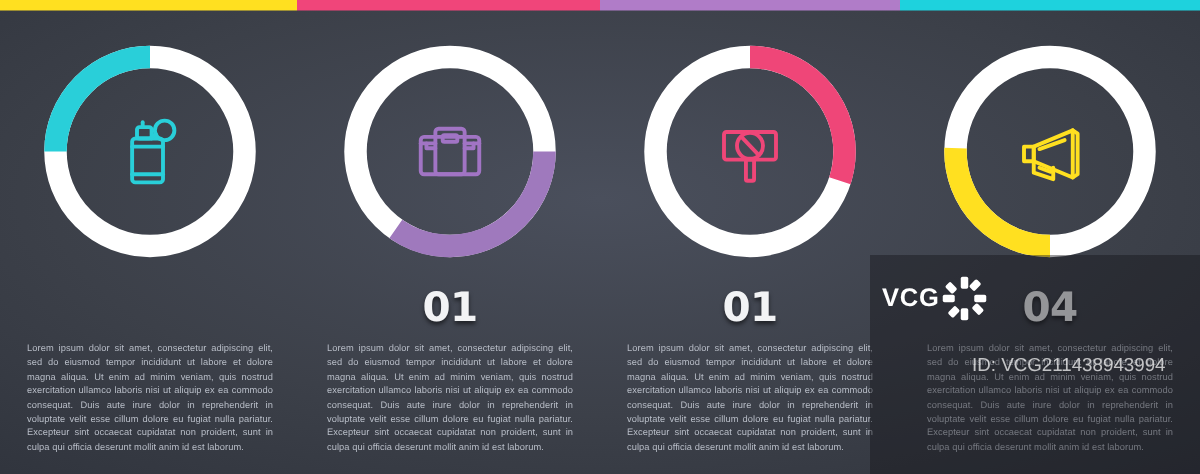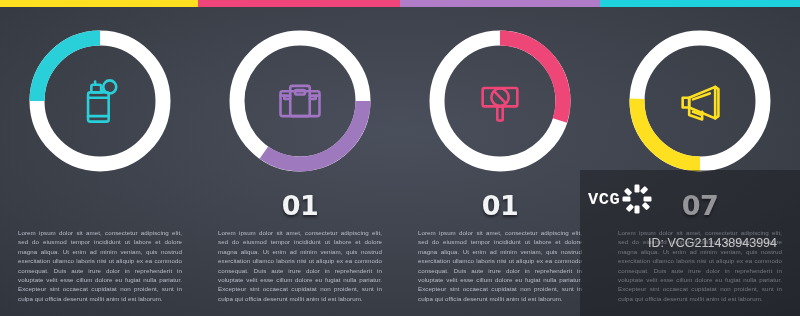--- a/index.html
+++ b/index.html
@@ -113,21 +113,21 @@
   }
   #wm-logo {
     position: absolute;
     left: 8px;
     top: 14px;
     display: flex;
     align-items: center;
     gap: 2px;
   }
   #wm-vcg {
-    font-family: Liberation Mono, monospace;
+    font-family: Liberation Sans, sans-serif;
     font-size: 17px;
     font-weight: 700;
     color: #ffffff;
     letter-spacing: 0.5px;
   }
   #wm-burst { width: 30px; height: 30px; }
   #wm-id {
     position: absolute;
     left: 68px;
     top: 22px;
@@ -220,21 +220,21 @@
             <svg viewBox="0 0 48 48">
               <path d="M8 21 L8 30 L14 30 L14 21 Z" fill="none" stroke="#ffe020" stroke-width="2.4" stroke-linecap="round" stroke-linejoin="round"></path>
               <path d="M14 21 L38 11 L38 40 L14 30 Z" fill="none" stroke="#ffe020" stroke-width="2.4" stroke-linecap="round" stroke-linejoin="round"></path>
               <path d="M14 30 L14 37 L26 41 L26 34" fill="none" stroke="#ffe020" stroke-width="2.4" stroke-linecap="round" stroke-linejoin="round"></path>
               <path d="M38 11 L41 13 L41 38 L38 40" fill="none" stroke="#ffe020" stroke-width="2.4" stroke-linecap="round" stroke-linejoin="round"></path>
               <path d="M17.5 22.5 L33 17" fill="none" stroke="#ffe020" stroke-width="2.4" stroke-linecap="round" stroke-linejoin="round"></path>
               <path d="M17.5 34 L24.5 36.5" fill="none" stroke="#ffe020" stroke-width="2.4" stroke-linecap="round" stroke-linejoin="round"></path>
             </svg>
           </div>
         </div>
-        <div class="num">07</div>
+        <div class="num">04</div>
         <div class="body-text">Lorem ipsum dolor sit amet, consectetur adipiscing elit, sed do eiusmod tempor incididunt ut labore et dolore magna aliqua. Ut enim ad minim veniam, quis nostrud exercitation ullamco laboris nisi ut aliquip ex ea commodo consequat. Duis aute irure dolor in reprehenderit in voluptate velit esse cillum dolore eu fugiat nulla pariatur. Excepteur sint occaecat cupidatat non proident, sunt in culpa qui officia deserunt mollit anim id est laborum.</div>
       </div>
     </div>
 
   <div id="watermark">
     <div id="wm-shade"></div>
     <div id="wm-logo">
       <span id="wm-vcg">VCG</span>
       <span id="wm-burst">
         <svg viewBox="0 0 30 30">

